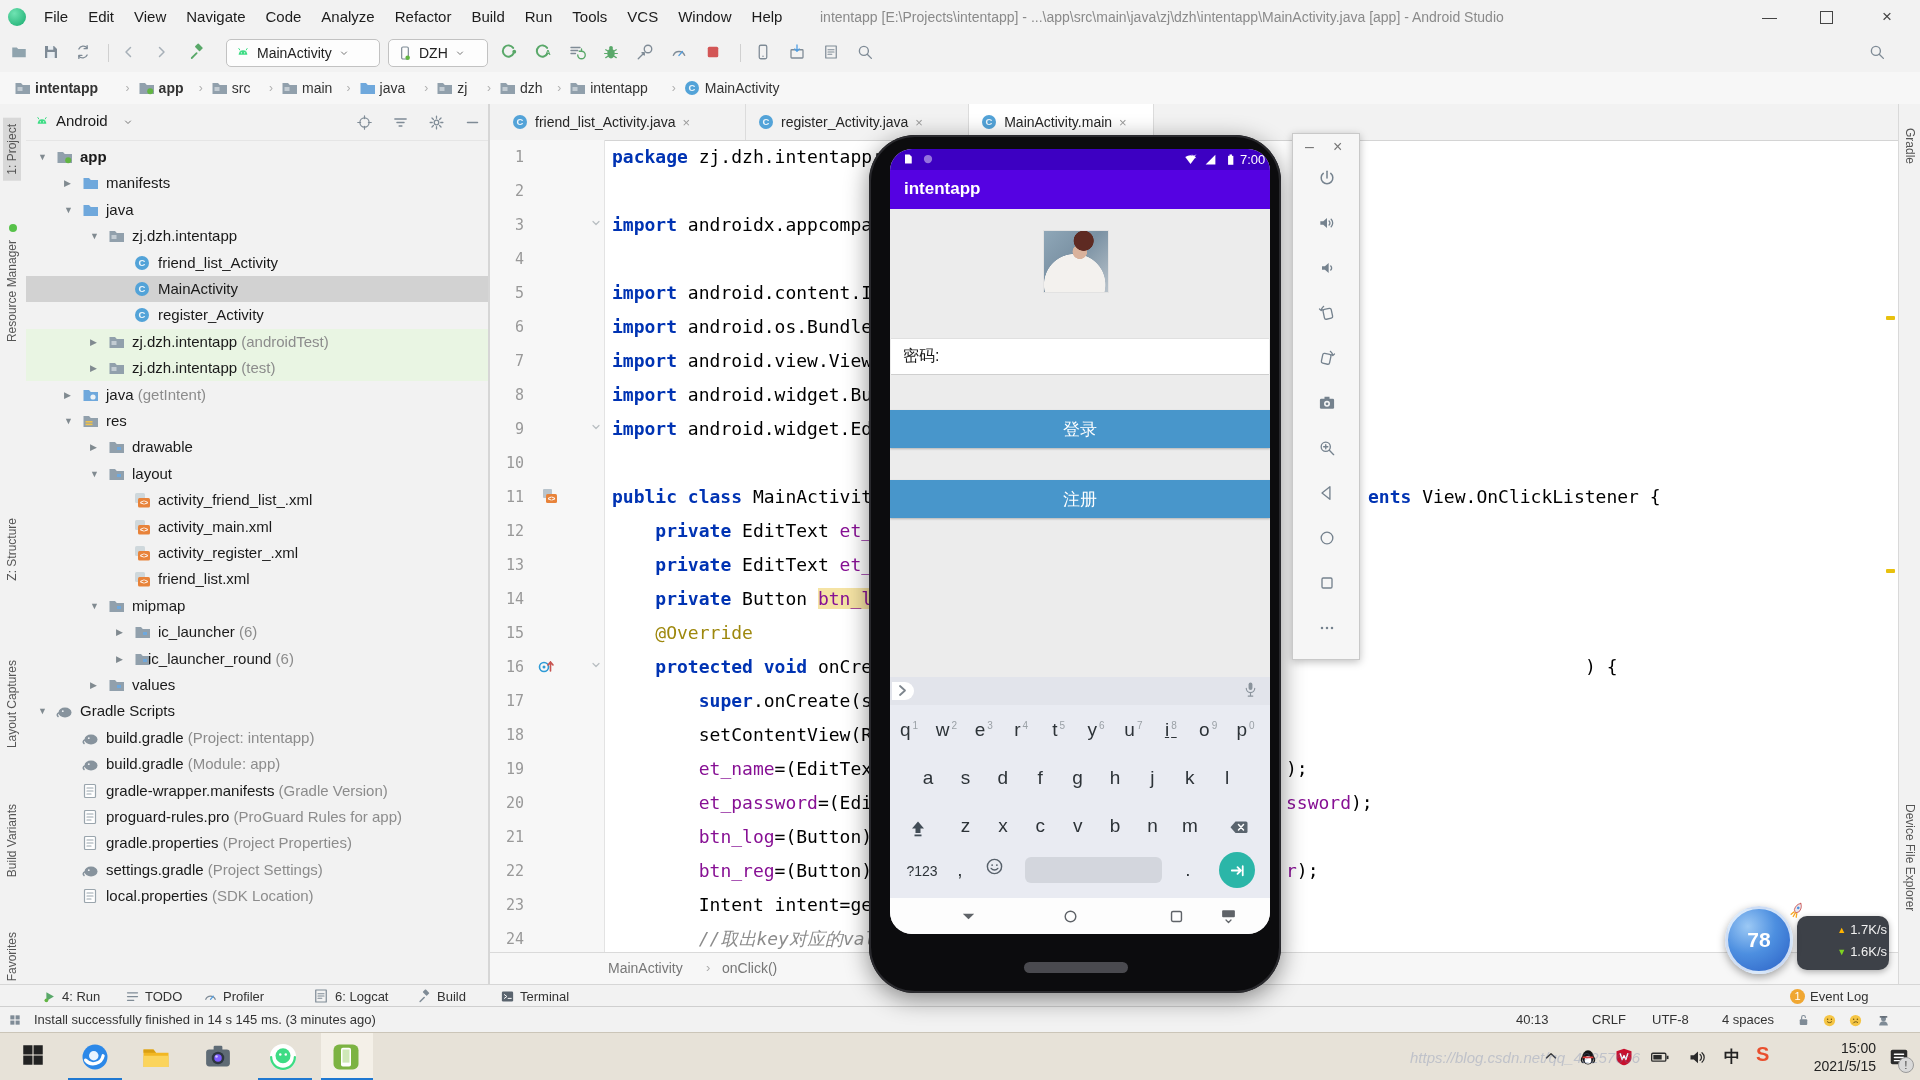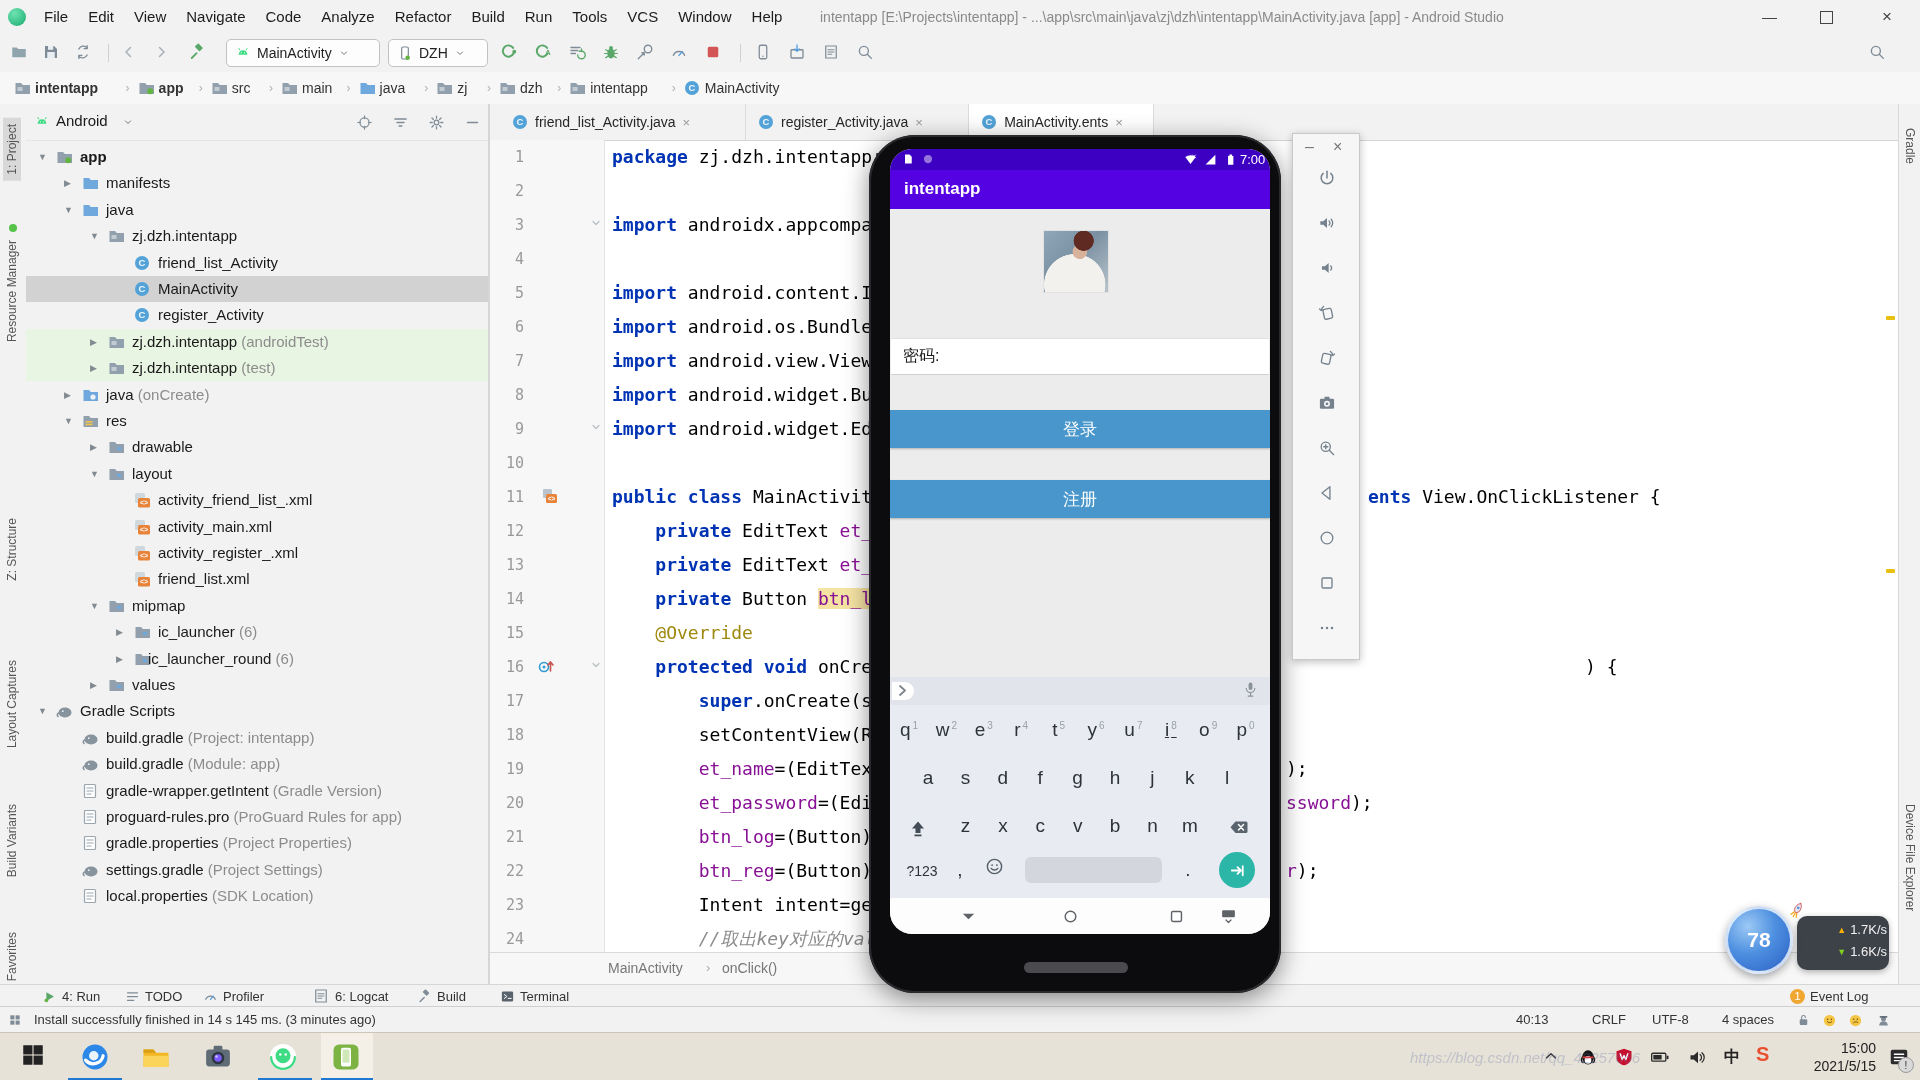--- a/index.html
+++ b/index.html
@@ -486,21 +486,21 @@
         <span class="tree-label" style="left: 106px;"><span>zj.dzh.intentapp</span><span class="suffix"> (test)</span></span>
       </div>
       <div class="tree-row" style="top: 277.6px;">
         <span class="tree-arrow" style="left: 38px;">▶</span>
         <span class="tree-ic" style="left: 56px;">
           <svg viewBox="0 0 16 16" width="16" height="16" fill="none" stroke-linecap="round" stroke-linejoin="round">
             <path d="M1.5 3h5.5l1.8 2h7.7v9h-15z" fill="#6fa8dc"></path>
             <circle cx="11" cy="10" r="2.6" fill="#eef3f7"></circle>
           </svg>
         </span>
-        <span class="tree-label" style="left: 80px;"><span>java</span><span class="suffix"> (onCreate)</span></span>
+        <span class="tree-label" style="left: 80px;"><span>java</span><span class="suffix"> (getIntent)</span></span>
       </div>
       <div class="tree-row" style="top: 304px;">
         <span class="tree-arrow" style="left: 38px;">▼</span>
         <span class="tree-ic" style="left: 56px;">
           <svg viewBox="0 0 16 16" width="16" height="16" fill="none" stroke-linecap="round" stroke-linejoin="round">
             <path d="M1.5 3h5.5l1.8 2h7.7v9h-15z" fill="#91a0ac"></path>
             <rect x="3.5" y="8" width="7" height="1.6" fill="#f0c24b"></rect>
             <rect x="3.5" y="10.6" width="7" height="1.6" fill="#f0c24b"></rect>
           </svg>
         </span>
@@ -637,21 +637,21 @@
         </span>
         <span class="tree-label" style="left: 80px;"><span>build.gradle</span><span class="suffix"> (Project: intentapp)</span></span>
       </div>
       <div class="tree-row" style="top: 673.6px;">
         <span class="tree-ic" style="left: 56px;">
           <svg viewBox="0 0 16 16" width="16" height="16" fill="none" stroke-linecap="round" stroke-linejoin="round">
             <rect x="2.5" y="1.5" width="11" height="13" rx="1" fill="#fff" stroke="#9aa5ad" stroke-width="1.2"></rect>
             <path d="M5 5h6M5 8h6M5 11h4" stroke="#9aa5ad" stroke-width="1.2"></path>
           </svg>
         </span>
-        <span class="tree-label" style="left: 80px;"><span>gradle-wrapper.getIntent</span><span class="suffix"> (Gradle Version)</span></span>
+        <span class="tree-label" style="left: 80px;"><span>gradle-wrapper.manifests</span><span class="suffix"> (Gradle Version)</span></span>
       </div>
       <div class="tree-row" style="top: 700px;">
         <span class="tree-ic" style="left: 56px;">
           <svg viewBox="0 0 16 16" width="16" height="16" fill="none" stroke-linecap="round" stroke-linejoin="round">
             <rect x="2.5" y="1.5" width="11" height="13" rx="1" fill="#fff" stroke="#9aa5ad" stroke-width="1.2"></rect>
             <path d="M5 5h6M5 8h6M5 11h4" stroke="#9aa5ad" stroke-width="1.2"></path>
           </svg>
         </span>
         <span class="tree-label" style="left: 80px;"><span>proguard-rules.pro</span><span class="suffix"> (ProGuard Rules for app)</span></span>
       </div>
@@ -707,21 +707,21 @@
           <span>register_Activity.java</span>
           <span class="close">×</span>
         </div>
         <div class="tab active" style="left: 479.2px; width: 185.2px; box-sizing: border-box;">
           <span>
             <svg viewBox="0 0 16 16" width="16" height="16" fill="none" stroke-linecap="round" stroke-linejoin="round">
               <circle cx="8" cy="8" r="7" fill="#53a3d8"></circle>
               <text x="8" y="11.2" font-size="9.5" font-weight="bold" text-anchor="middle" fill="#eef6fb" font-family="sans-serif">C</text>
             </svg>
           </span>
-          <span>MainActivity.ents</span>
+          <span>MainActivity.main</span>
           <span class="close">×</span>
         </div>
       </div>
       <div style="position: absolute; left: 0px; top: 36px; width: 114px; height: 812px; background: rgb(247, 247, 247); border-right: 1px solid rgb(227, 227, 227);"></div>
       <div class="lnum" style="left: 0px; top: 36px;">1</div>
       <div class="cl" style="top: 36px;"><span class="k">package</span><span> zj.dzh.intentapp;</span></div>
       <div class="lnum" style="left: 0px; top: 70px;">2</div>
       <div class="cl" style="top: 70px;"></div>
       <div class="lnum" style="left: 0px; top: 104px;">3</div>
       <span class="fold" style="left: 100px; top: 113px;">

